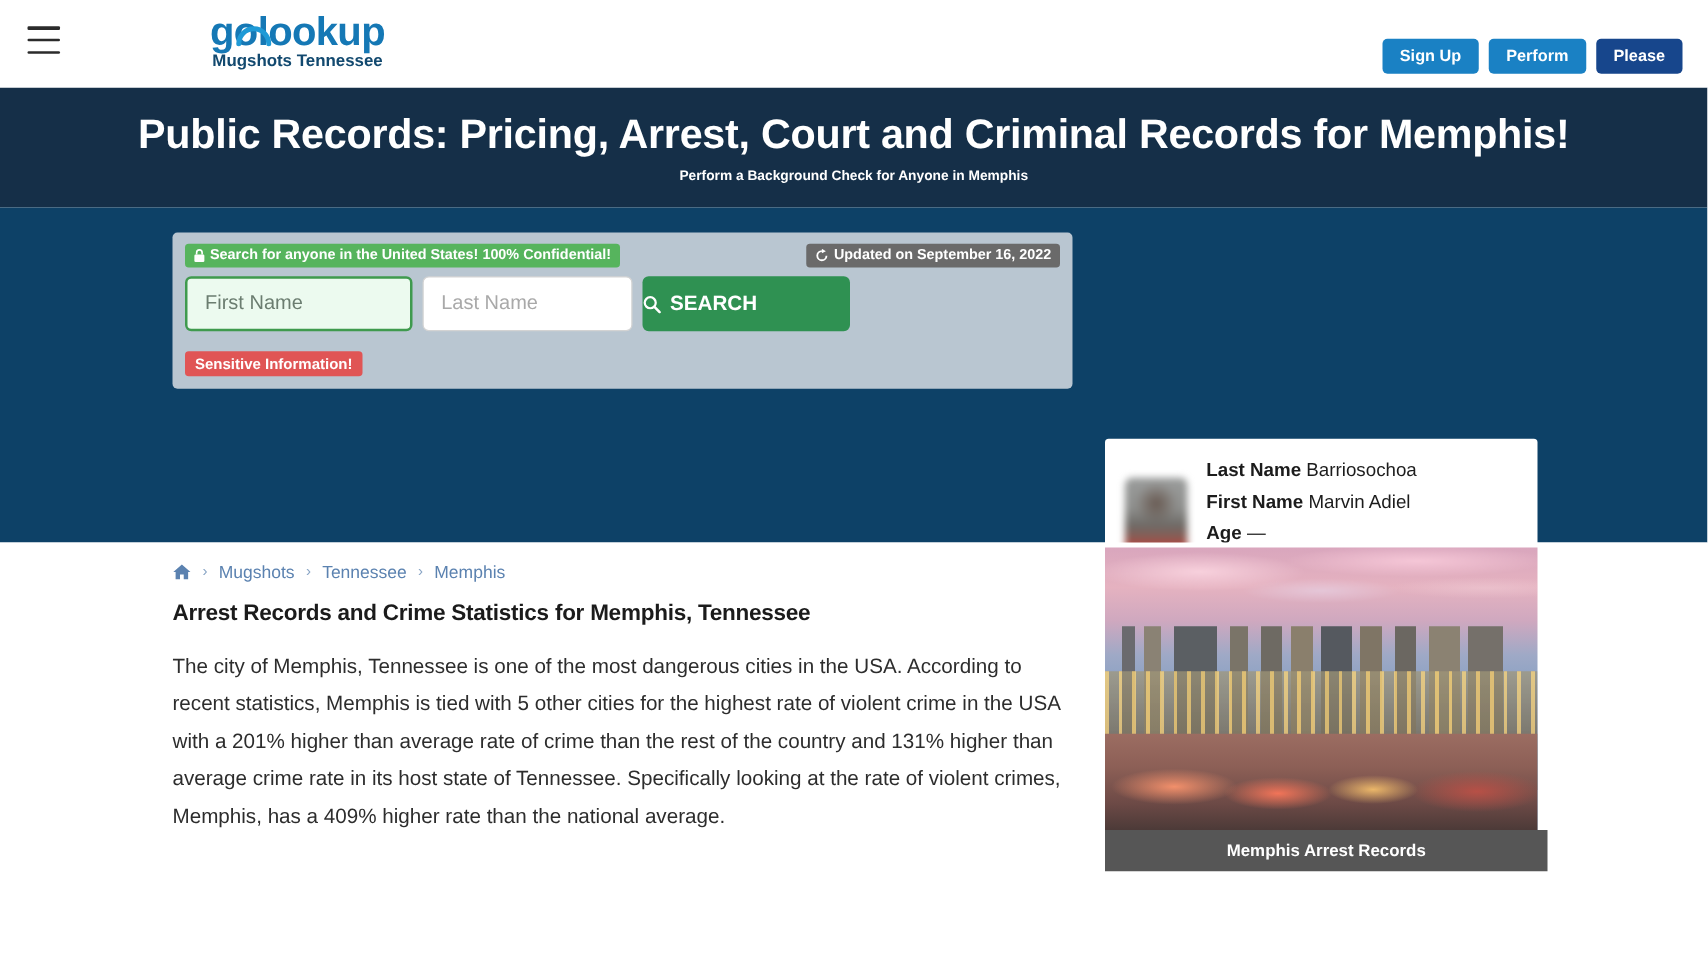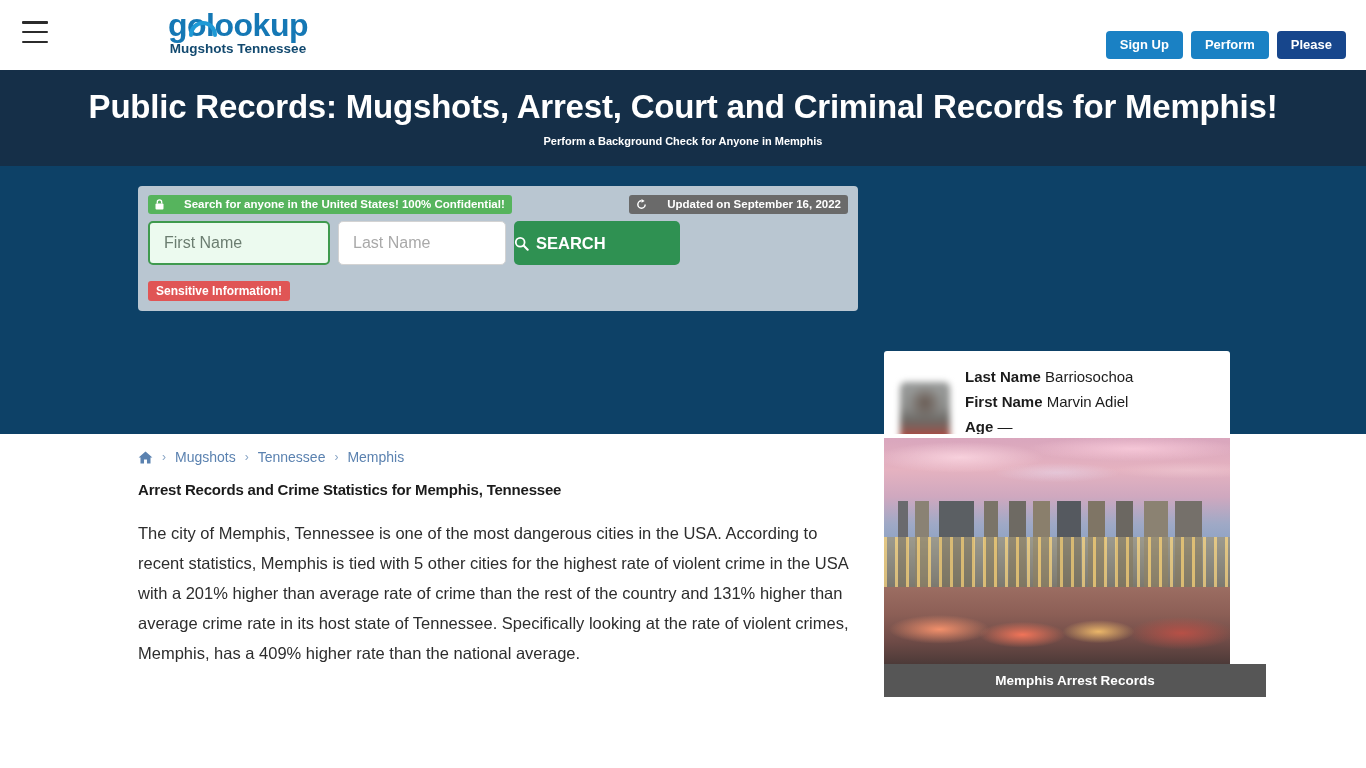--- a/index.html
+++ b/index.html
@@ -141,21 +141,21 @@
   .badge {
     font-size: 11.5px;
     font-weight: 700;
     color: #fff;
     border-radius: 3px;
     padding: 3px 7px;
     line-height: 13px;
     white-space: nowrap;
     display: inline-flex;
     align-items: center;
-    gap: 20px;
+    gap: 4px;
   }
   .badge-green { background: #56b45d; }
   .badge-gray  { background: #6a6a6a; }
   .badge svg { display:block; }
 
   .search-row {
     display: flex;
     gap: 8px;
     margin-top: 8px;
     height: 44px;
@@ -299,21 +299,21 @@
   .breadcrumb .sep { color: #8aa6c6; font-size: 12px; }
   .home-ico { color: #5b82b0; display:flex; }
 
   .article {
     position: absolute;
     left: 138px;
     top: 42px;
     width: 720px;
   }
   .article h1 {
-    font-size: 15px;
+    font-size: 18px;
     font-weight: 700;
     color: #1b1b1b;
     line-height: 28px;
     margin-bottom: 14px;
     letter-spacing: -0.2px;
   }
   .article p {
     font-size: 16.5px;
     line-height: 30px;
     color: #2d2d2d;
@@ -369,21 +369,21 @@
   .city-img .street {
     position: absolute; left: 0; right: 0; bottom: 0; height: 34%;
     background:
       radial-gradient(ellipse 70px 20px at 16% 55%, rgba(255,150,110,.9), transparent 72%),
       radial-gradient(ellipse 60px 18px at 40% 62%, rgba(255,120,90,.9), transparent 72%),
       radial-gradient(ellipse 50px 16px at 62% 58%, rgba(255,200,110,.85), transparent 72%),
       radial-gradient(ellipse 70px 22px at 86% 60%, rgba(190,80,70,.9), transparent 75%),
       linear-gradient(to bottom, #9c6d62 0%, #8c5f56 35%, #6d4a46 72%, #4c3a38 100%);
   }
   .city-cap {
-    width: 382px;
+    width: 354px;
     height: 33px;
     background: #565656;
     color: #fff;
     font-size: 13.5px;
     font-weight: 600;
     display: flex;
     align-items: center;
     justify-content: center;
   }
 </style>
@@ -409,21 +409,21 @@
   </div>
 
   <div class="authbtns">
     <button class="btn btn-signup">Sign Up</button>
     <button class="btn btn-pricing">Perform</button>
     <button class="btn btn-login">Please</button>
   </div>
 </div>
 
 <div class="hero-head">
-  <div class="hero-title">Public Records: Mugshots, Arrest, Court and Criminal Records for Memphis!</div>
+  <div class="hero-title">Public Records: Pricing, Arrest, Court and Criminal Records for Memphis!</div>
   <div class="hero-sub">Perform a Background Check for Anyone in Memphis</div>
 </div>
 
 <div class="hero-body">
 
   <div class="search-panel">
     <div class="panel-badges">
       <span class="badge badge-green">
         <svg width="9" height="11" viewBox="0 0 9 11">
           <rect x="0.5" y="4.5" width="8" height="6" rx="1" fill="#fff"></rect>

